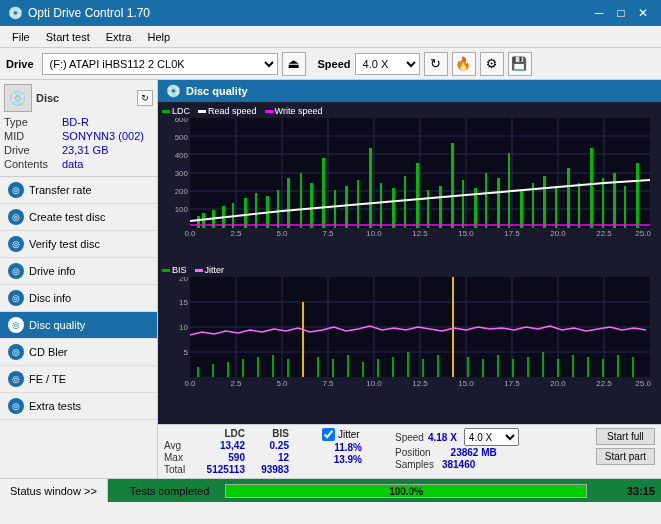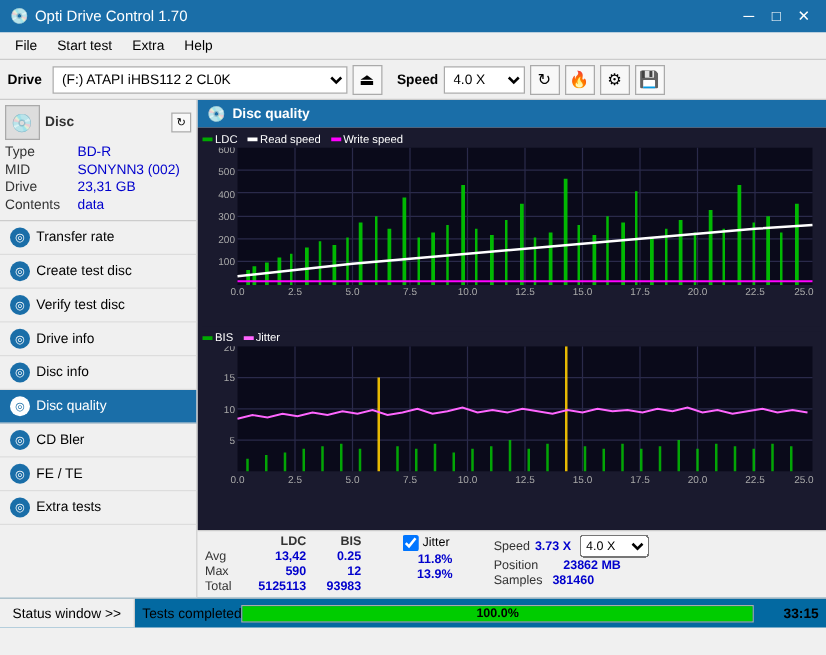--- a/index.html
+++ b/index.html
@@ -45,21 +45,21 @@
     .label-input { border: 1px solid #aaa; height: 18px; width: 70px; font-size: 11px; }
     
     
     #nav-buttons { display: flex; flex-direction: column; flex: 1; }
     .nav-btn { display: flex; align-items: center; gap: 5px; padding: 5px 8px; cursor: pointer; font-size: 11px; color: #000; border-bottom: 1px solid #ddd; }
     .nav-btn.active { background: #1a6ea8; color: white; }
     .nav-btn .nav-icon { width: 16px; height: 16px; border-radius: 50%; background: #1a6ea8; display: flex; align-items: center; justify-content: center; font-size: 9px; color: white; flex-shrink: 0; }
     .nav-btn.active .nav-icon { background: white; color: #1a6ea8; }
     
     
-    #bottom-bar { height: 24px; background: #0369a1; border-top: 1px solid #ccc; display: flex; align-items: center; gap: 0; justify-content: flex-end; }
+    #bottom-bar { height: 24px; background: #15803d; border-top: 1px solid #ccc; display: flex; align-items: center; gap: 16px; justify-content: flex-end; }
     #status-window-btn { padding: 3px 10px; font-size: 11px; border-right: 1px solid #ccc; cursor: pointer; background: #f0f0f0; height: 100%; display: flex; align-items: center; }
     #progress-bar-container { flex: 1; height: 14px; background: #ddd; margin: 0 0; border: 1px solid #aaa; position: relative; }
     #progress-bar-fill { height: 100%; background: #00cc00; }
     #progress-text { position: absolute; left: 50%; top: 50%; transform: translate(-50%, -50%); font-size: 10px; font-weight: bold; }
     #time-display { padding: 0 6px; font-size: 11px; font-weight: bold; margin-left: 18px; }
     
     
     #content { flex: 1; display: flex; flex-direction: column; overflow: hidden; }
     
     
@@ -445,35 +445,39 @@
         <div class="stats-row">
           <span class="stats-val2">13.9%</span>
         </div>
       </div>
 
       <div class="stats-separator"></div>
 
       <div class="speed-info" style="margin-left:4px;">
         <div class="speed-row">
           <span style="color:#333;">Speed</span>
-          <span class="speed-val">3.73 X</span>
+          <span class="speed-val">4.18 X</span>
           <select style="font-size:10px;height:18px;width:55px;margin-left:3px;">
             <option>4.0 X</option>
           </select>
         </div>
         <div class="speed-row">
           <span style="color:#333;">Position</span>
           <span class="speed-val" style="margin-left:16px;">23862 MB</span>
         </div>
         <div class="speed-row">
           <span style="color:#333;">Samples</span>
           <span class="speed-val" style="margin-left:4px;">381460</span>
         </div>
       </div>
 
+      <div class="right-btns" style="margin-left:auto;">
+        <button class="action-btn">Start full</button>
+        <button class="action-btn">Start part</button>
+      </div>
     </div>
 
   </div>
 </div>
 
 <div id="bottom-bar">
   <div id="status-window-btn">Status window &gt;&gt;</div>
   <span style="font-size:11px; padding-left:6px;">Tests completed</span>
   <div id="progress-bar-container">
     <div id="progress-bar-fill" style="width:100%"></div>

